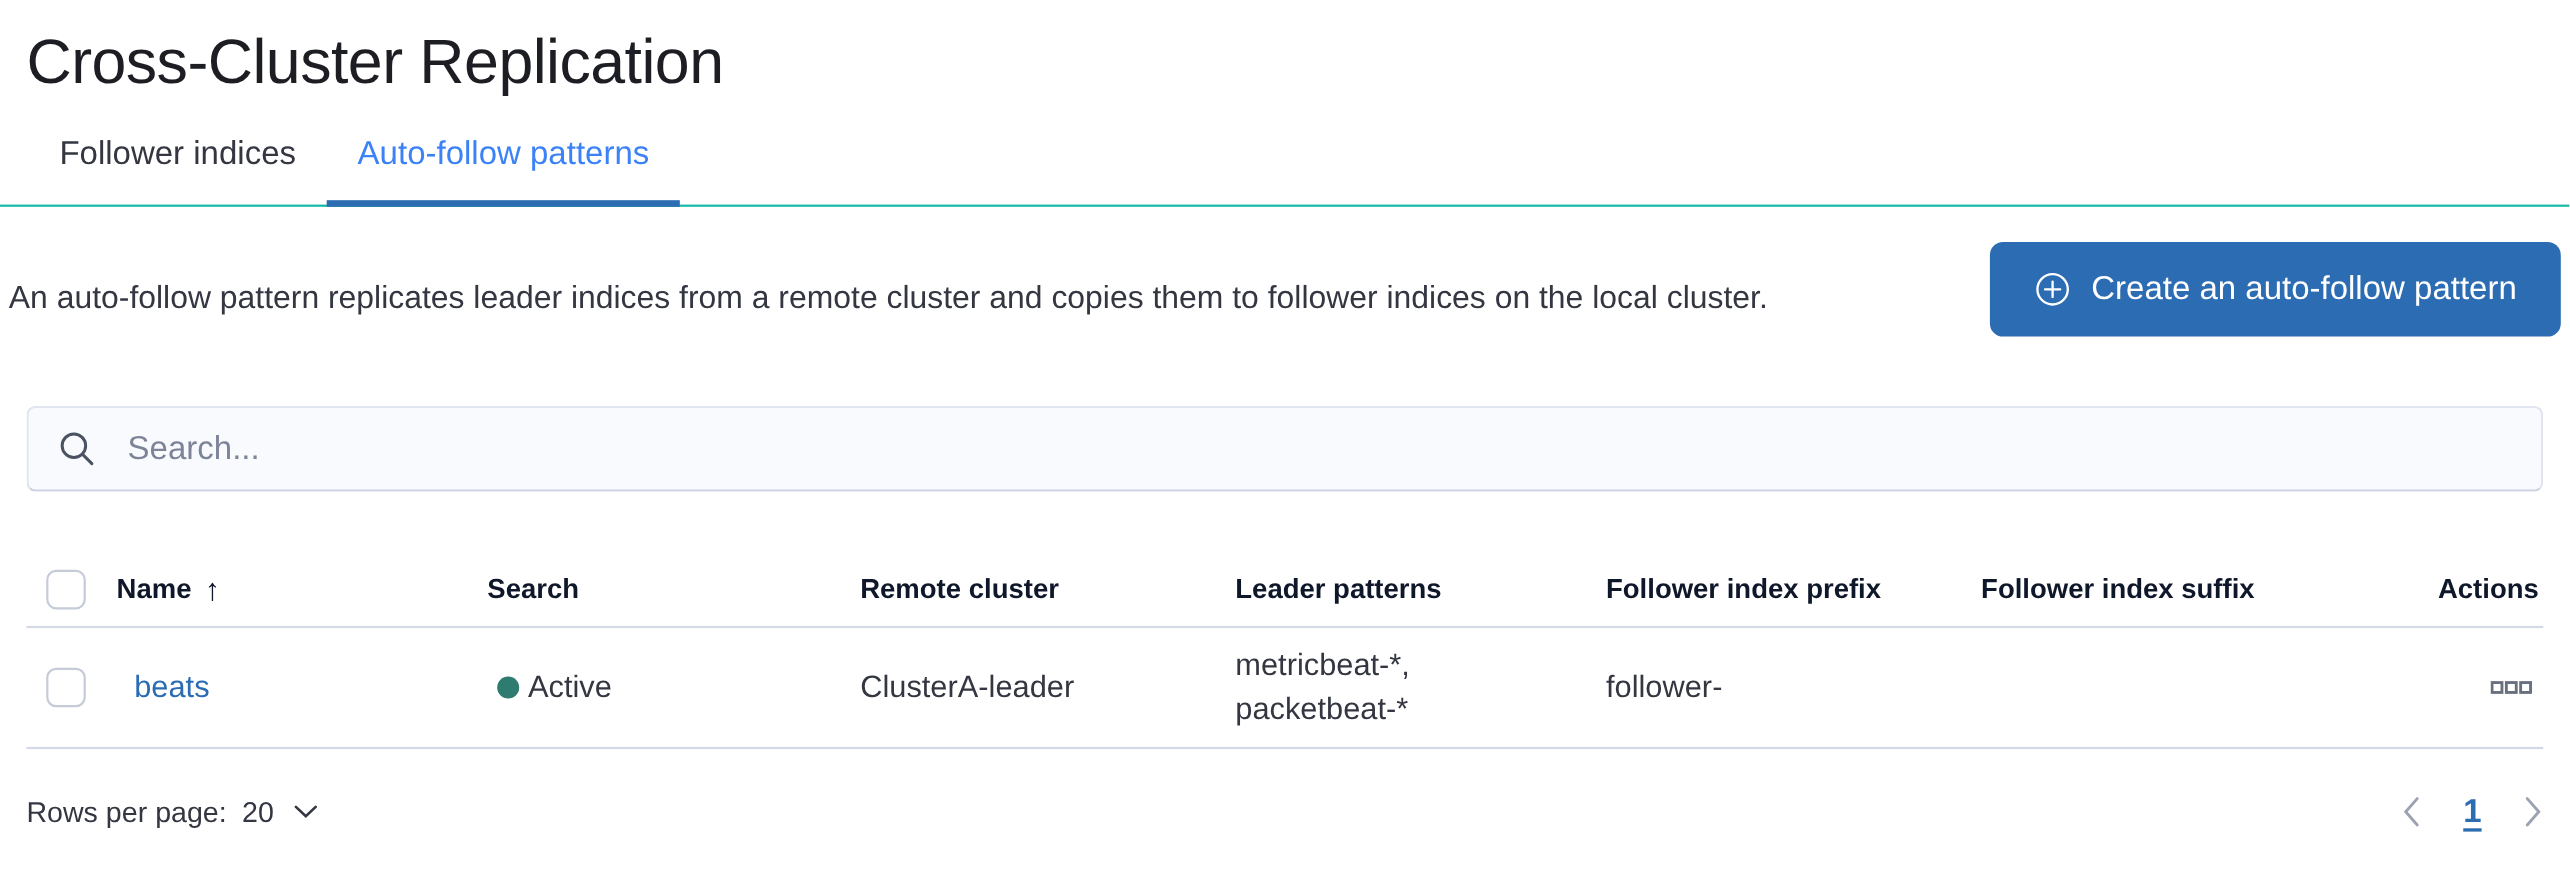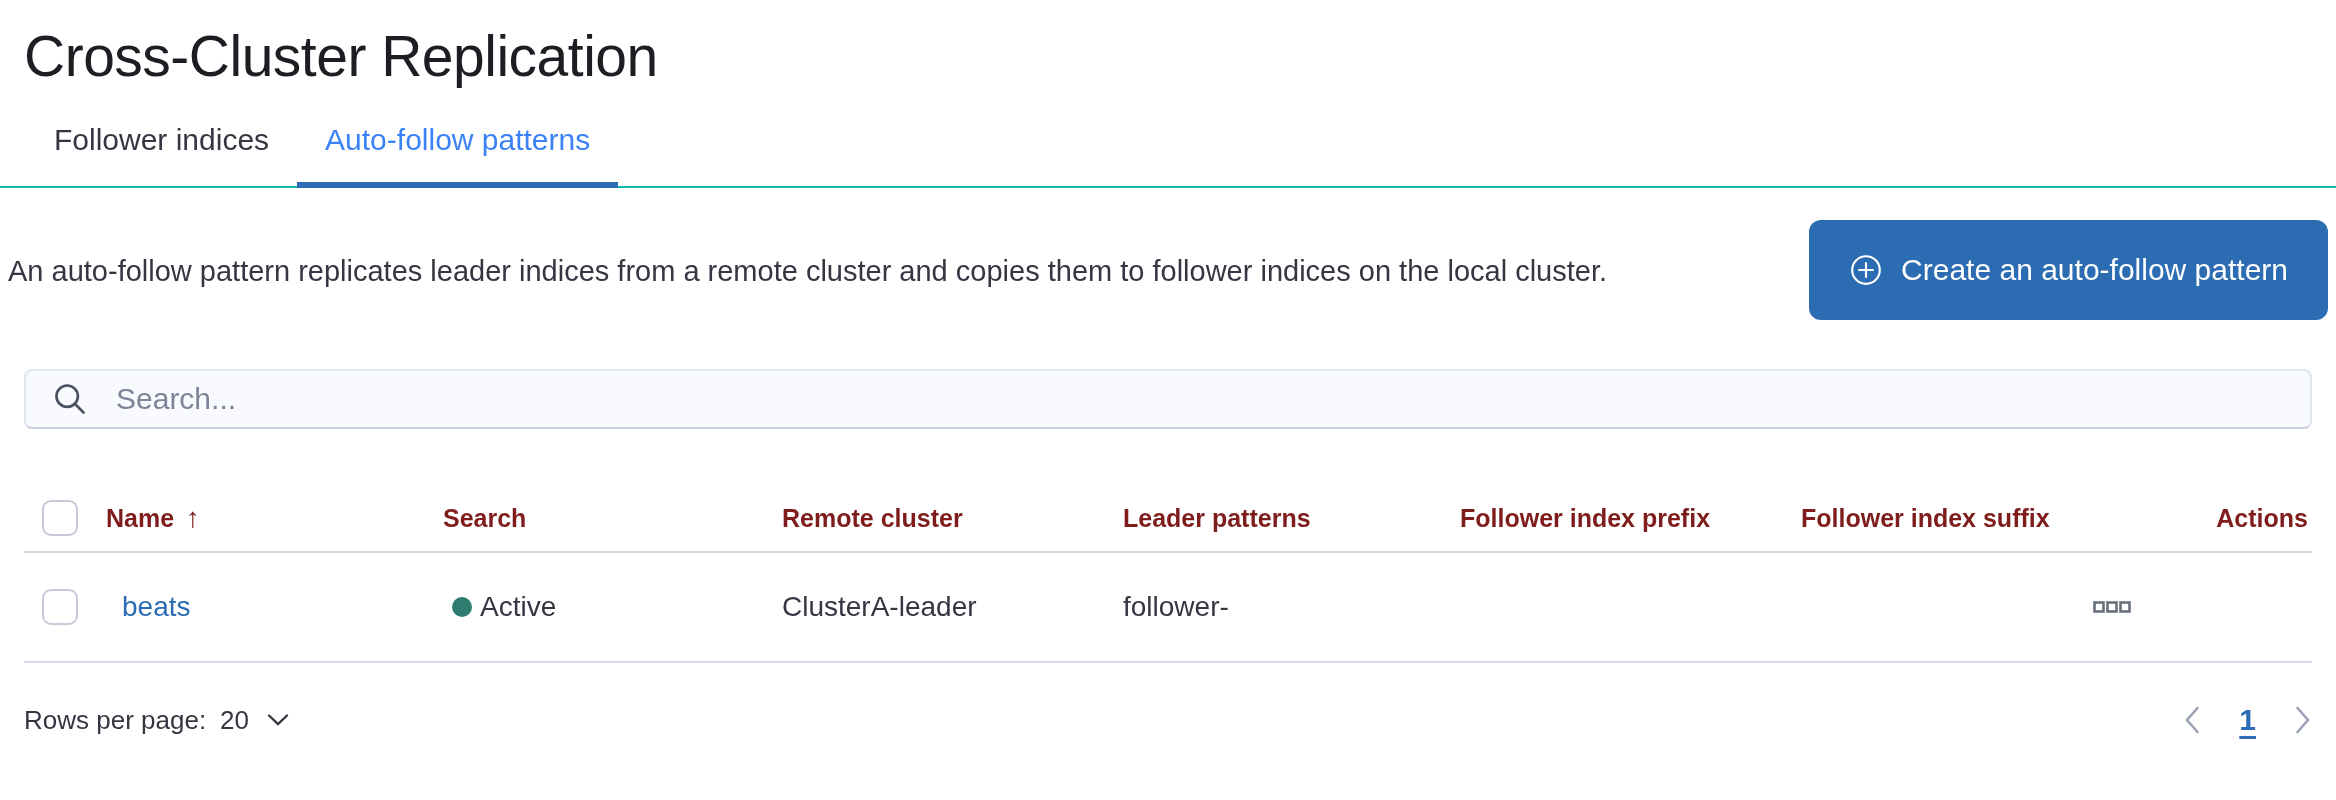--- a/index.html
+++ b/index.html
@@ -55,39 +55,39 @@
   .intro-text {
     max-width: 1730px;
     font-size: 29px;
     line-height: 45px;
     color: #343741;
   }
   .create-btn {
     display: flex;
     align-items: center;
     gap: 18px;
-    height: 100px;
+    height: 86px;
     padding: 0 40px;
     background: #2c6cb2;
     color: #ffffff;
     font-size: 30px;
     font-family: inherit;
     border: none;
     border-radius: 12px;
     cursor: pointer;
     white-space: nowrap;
     flex: none;
   }
 
   
   .searchbar {
     display: flex;
     align-items: center;
     margin: 46px 24px 0;
-    height: 60px;
+    height: 78px;
     background: #f8fafd;
     border: 2px solid #e0e5f0;
     border-bottom-color: #ccd2e2;
     border-radius: 8px;
     padding: 0 26px;
   }
   .searchbar input {
     flex: 1;
     border: none;
     outline: none;
@@ -105,21 +105,21 @@
     display: grid;
     grid-template-columns: 82px 337px 339px 341px 337px 341px 340px 1fr;
     align-items: center;
     border-bottom: 2px solid #d3dae6;
   }
   .tr.head { height: 68px; }
   .tr.body { height: 110px; }
   .th {
     font-size: 25px;
     font-weight: 700;
-    color: #7f1d1d;
+    color: #0f172a;
     display: flex;
     align-items: center;
   }
   .td { font-size: 28px; color: #343741; }
   .cell-right { text-align: right; justify-content: flex-end; display: flex; padding-right: 4px; }
   .sort-arrow { font-weight: 400; font-size: 28px; margin-left: 12px; }
 
   .checkbox {
     width: 36px; height: 36px;
     margin-left: 18px;
@@ -241,20 +241,24 @@
     <div class="td">
       <a class="link">beats</a>
     </div>
     <div class="td">
       <span class="health">
         <span class="health-dot"></span>
         <span>Active</span>
       </span>
     </div>
     <div class="td">ClusterA-leader</div>
+    <div class="td patterns">
+      <div>metricbeat-*,</div>
+      <div>packetbeat-*</div>
+    </div>
     <div class="td">follower-</div>
     <div class="td"></div>
     <div class="td cell-right">
       <button class="actions-btn">
         <span style="display:inline-flex;">
           <svg width="38" height="14" viewBox="0 0 38 14">
               <rect x="1.5" y="2.5" width="9" height="9" fill="none" stroke="#69707d" stroke-width="2.6"></rect>
               <rect x="14.5" y="2.5" width="9" height="9" fill="none" stroke="#69707d" stroke-width="2.6"></rect>
               <rect x="27.5" y="2.5" width="9" height="9" fill="none" stroke="#69707d" stroke-width="2.6"></rect>
             </svg>

